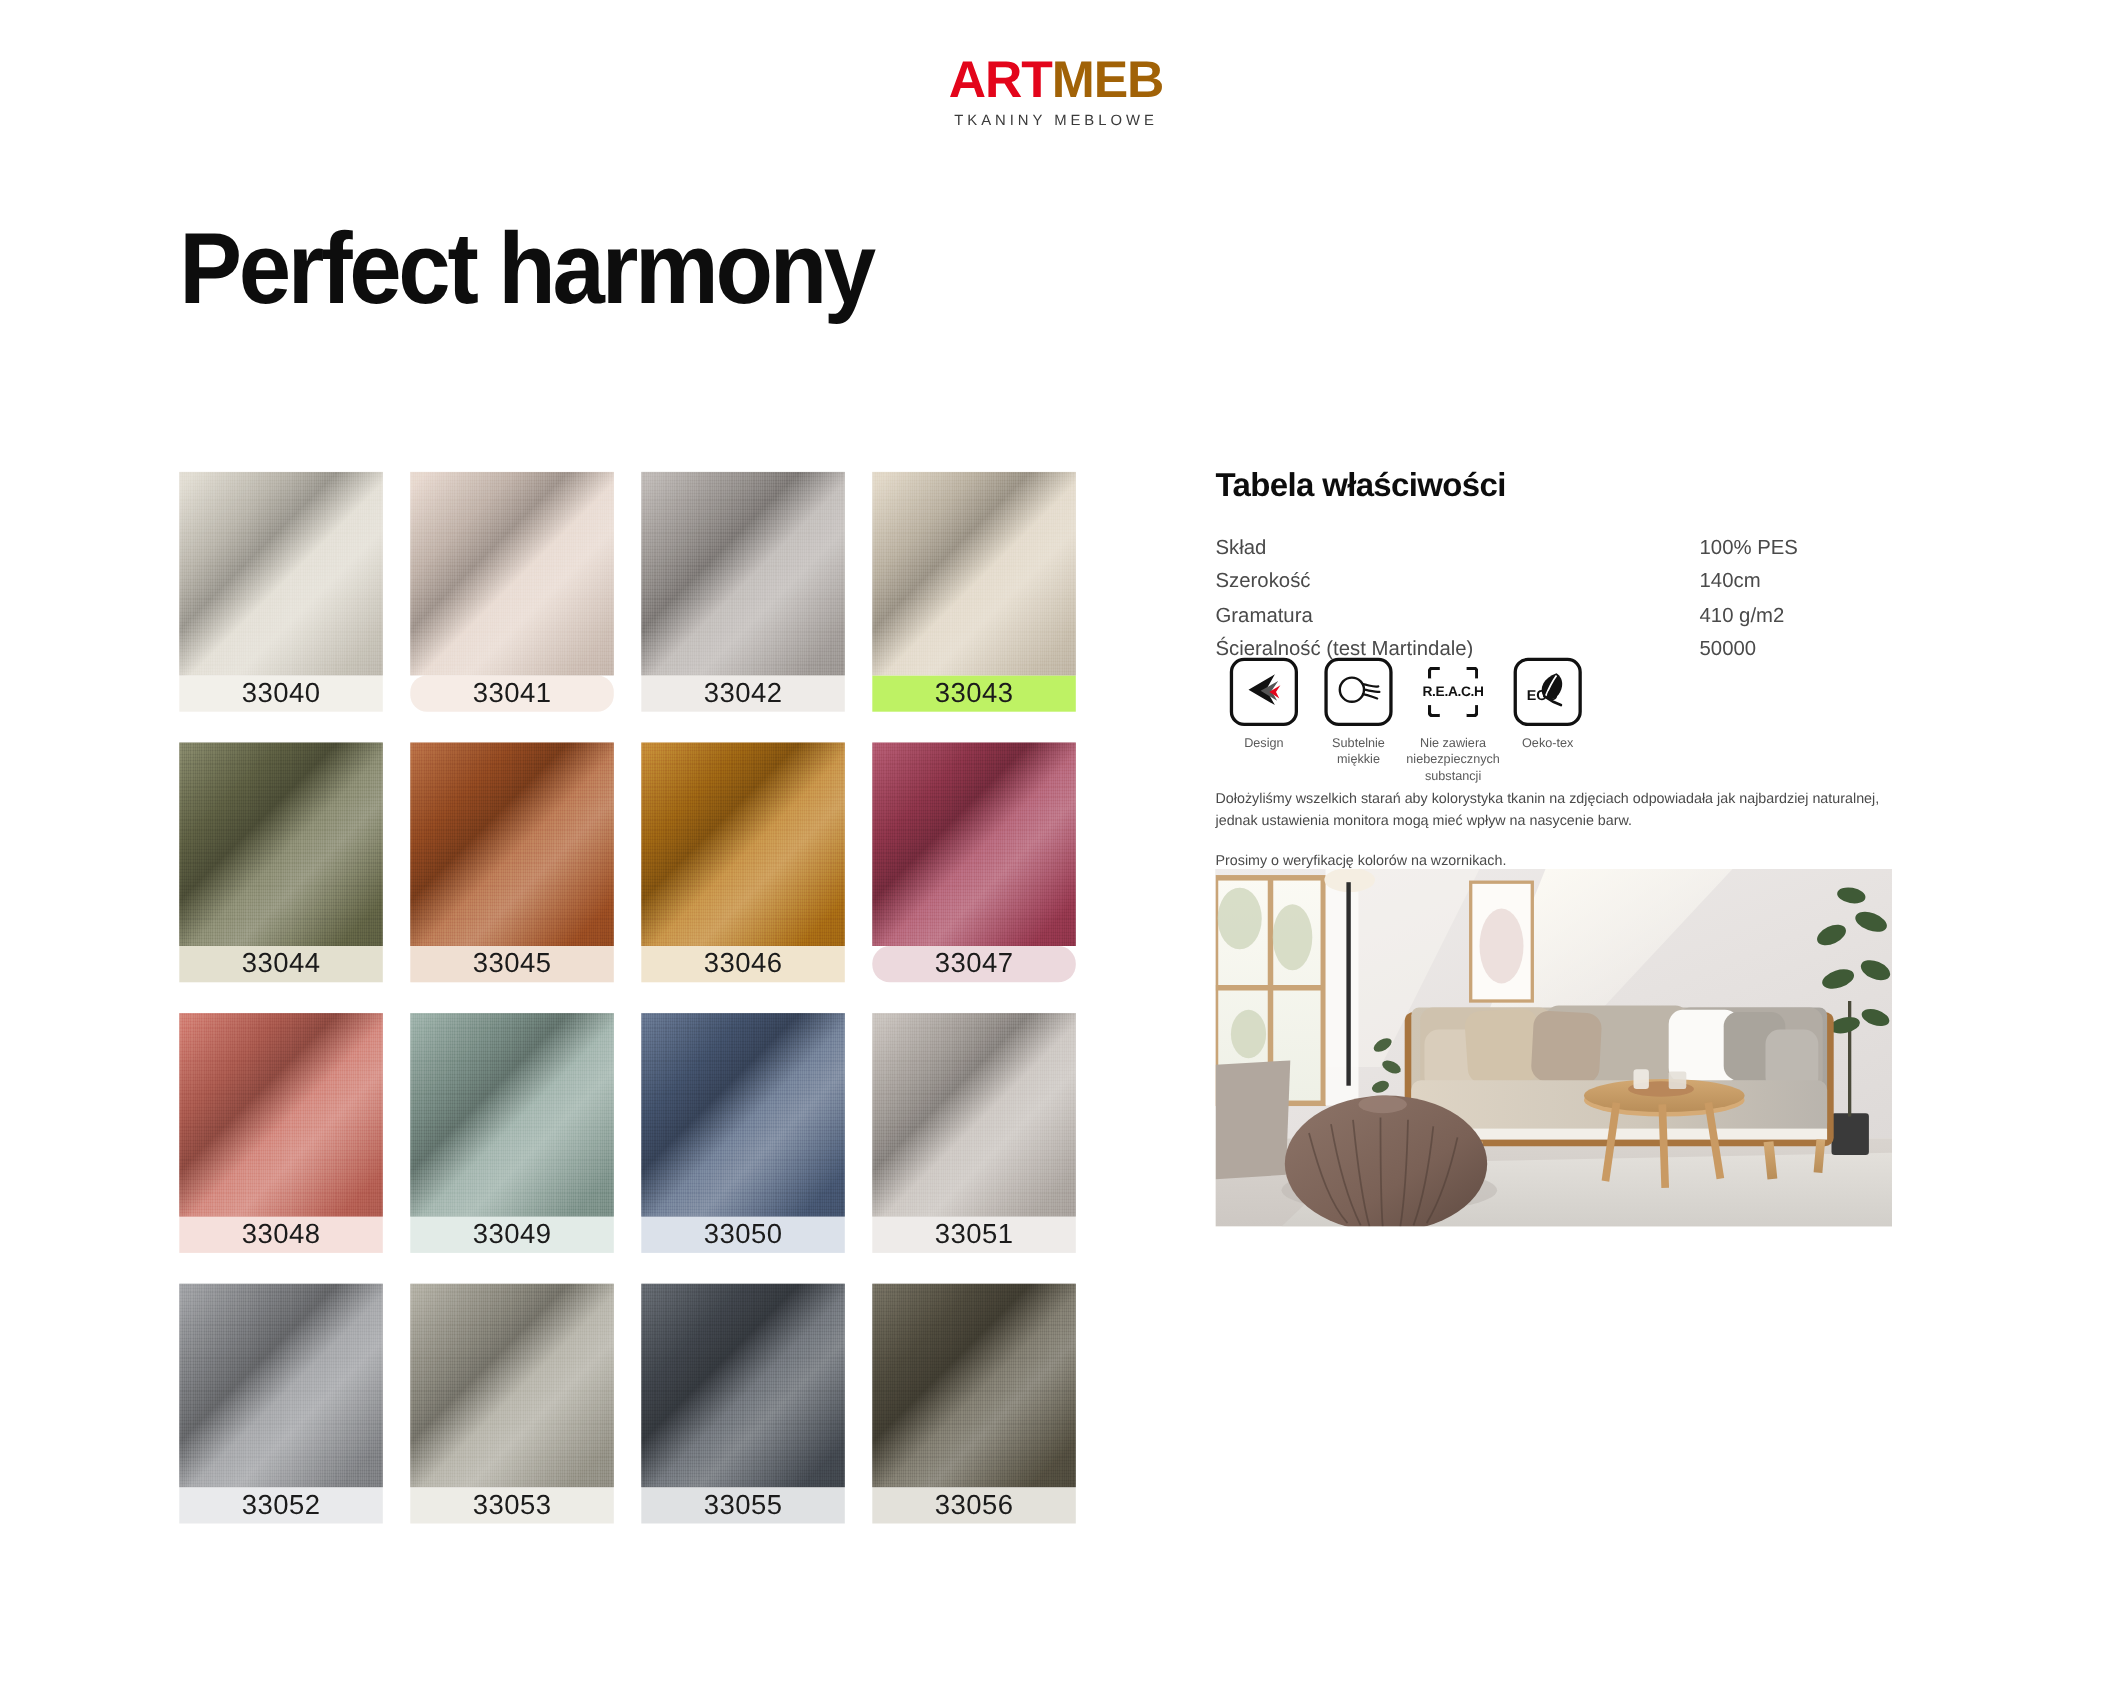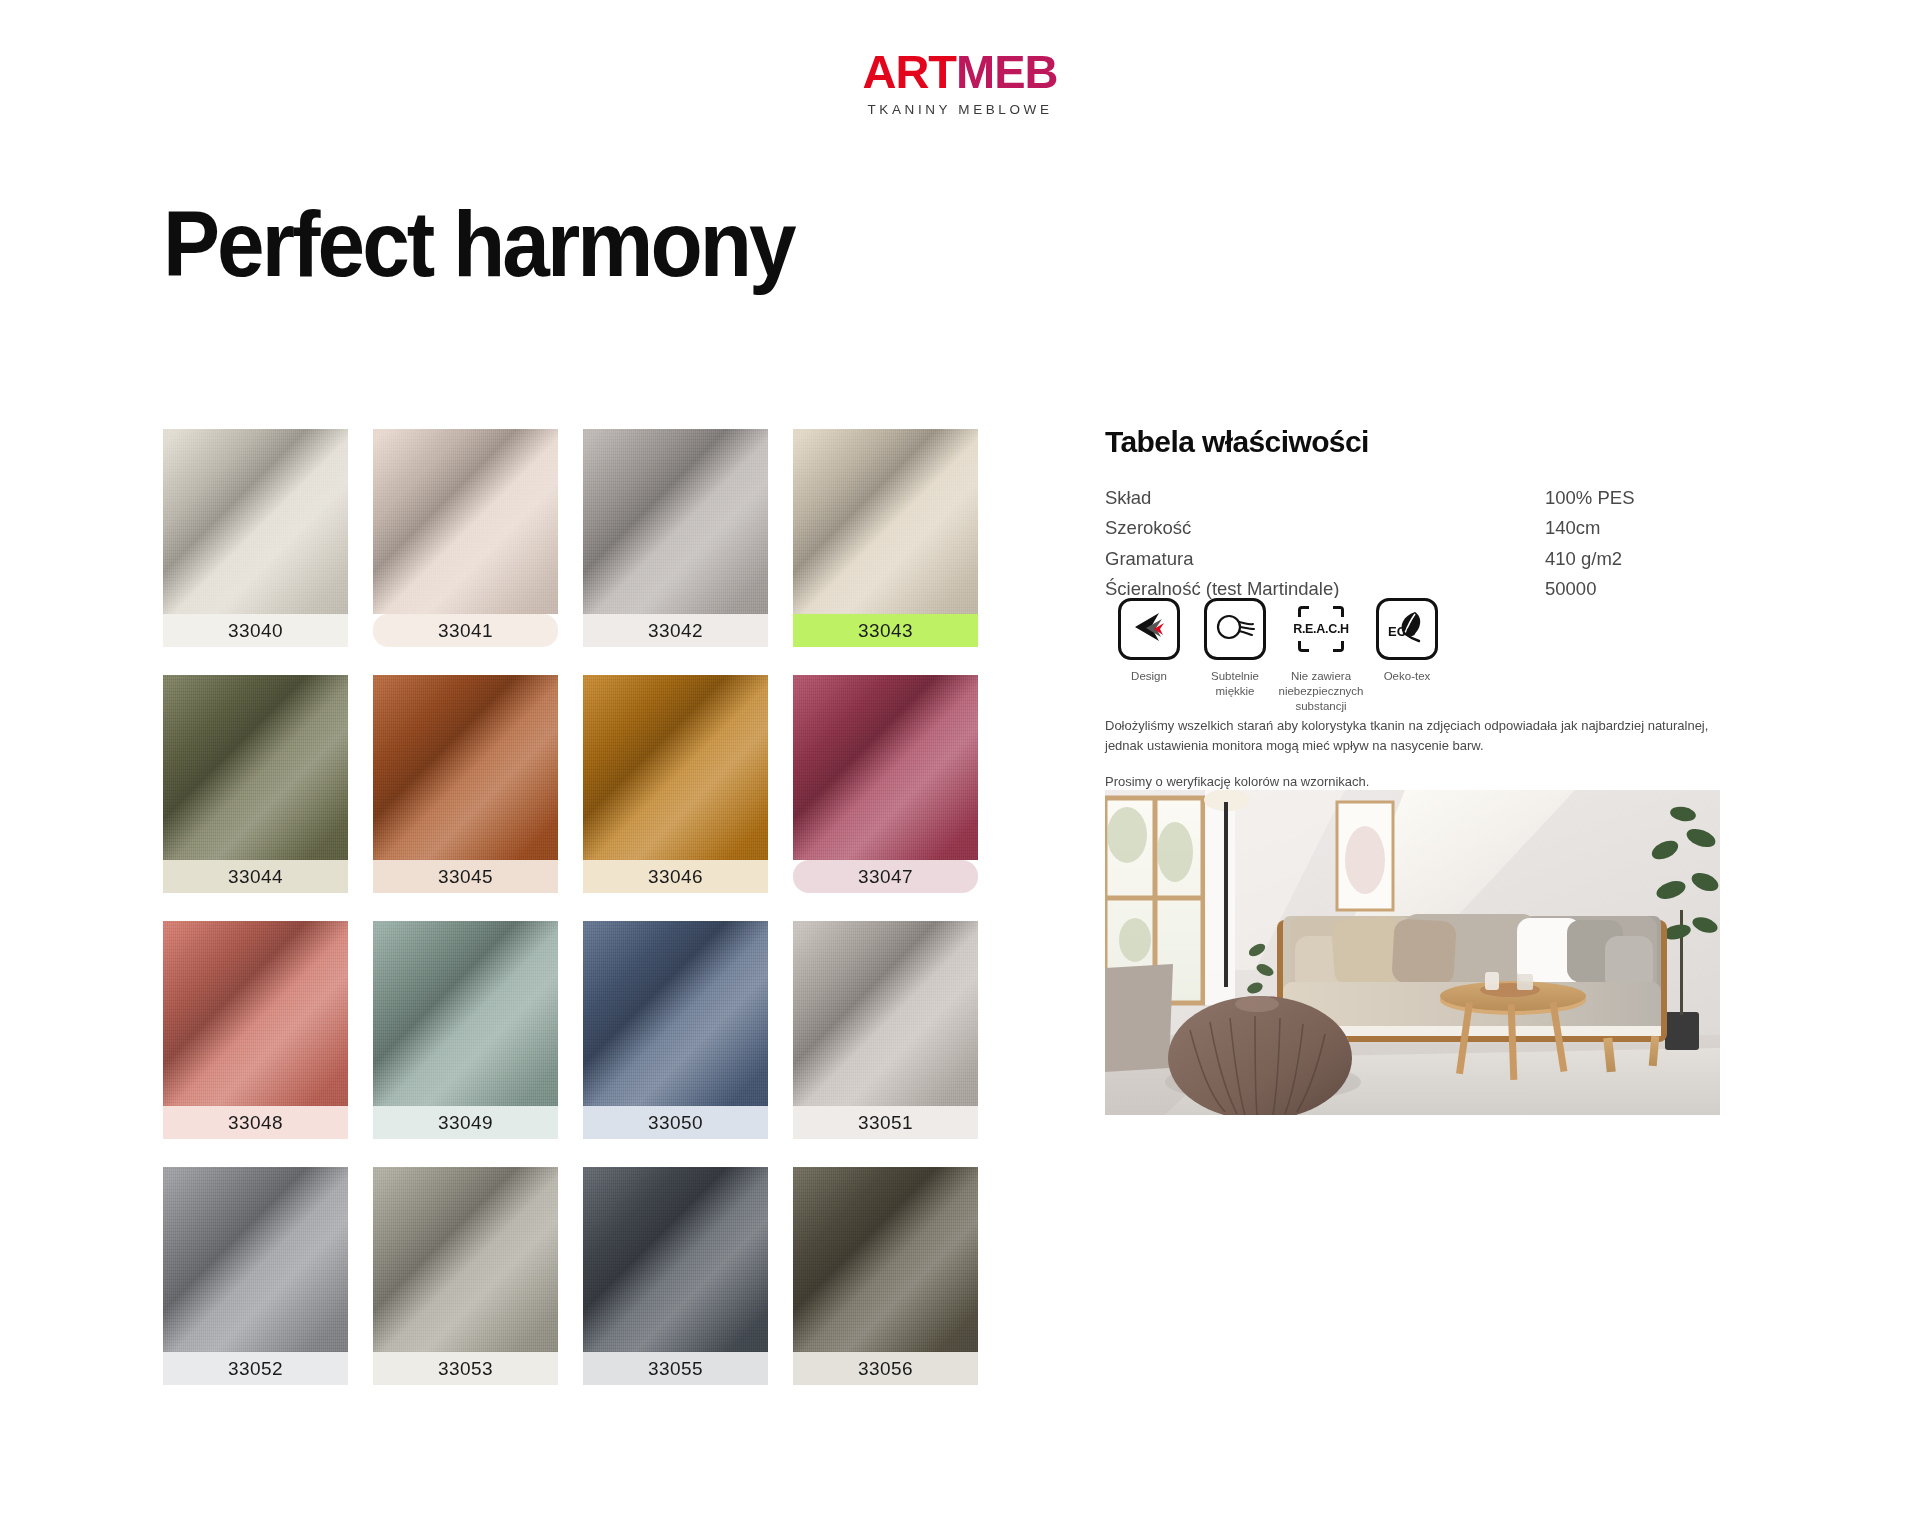--- a/index.html
+++ b/index.html
@@ -27,21 +27,21 @@
     width: 1920px;
     text-align: center;
   }
   .logo-word {
     font-size: 47px;
     font-weight: 700;
     letter-spacing: -1px;
     line-height: 1;
   }
   .logo-art { color: #e3051b; }
-  .logo-meb { color: #be185d; }
+  .logo-meb { color: #a16207; }
   .logo-sub {
     margin-top: 7px;
     font-size: 13.5px;
     letter-spacing: 3.6px;
     color: #3a3a3a;
     font-weight: 400;
   }
 
   
   .page-title {
@@ -110,21 +110,21 @@
         rgba(0,0,0,0.04) 0px, rgba(0,0,0,0.04) 1px,
         rgba(255,255,255,0.04) 1px, rgba(255,255,255,0.04) 3px);
     mix-blend-mode: overlay;
     opacity: 0.9;
   }
   .swatch-label {
     height: 33px;
     display: flex;
     align-items: center;
     justify-content: center;
-    font-size: 19px;
+    font-size: 25px;
     color: #1b1b1b;
     letter-spacing: 0.4px;
   }
 
   
   .spec-panel {
     position: absolute;
     top: 425px;
     left: 1105px;
     width: 640px;

